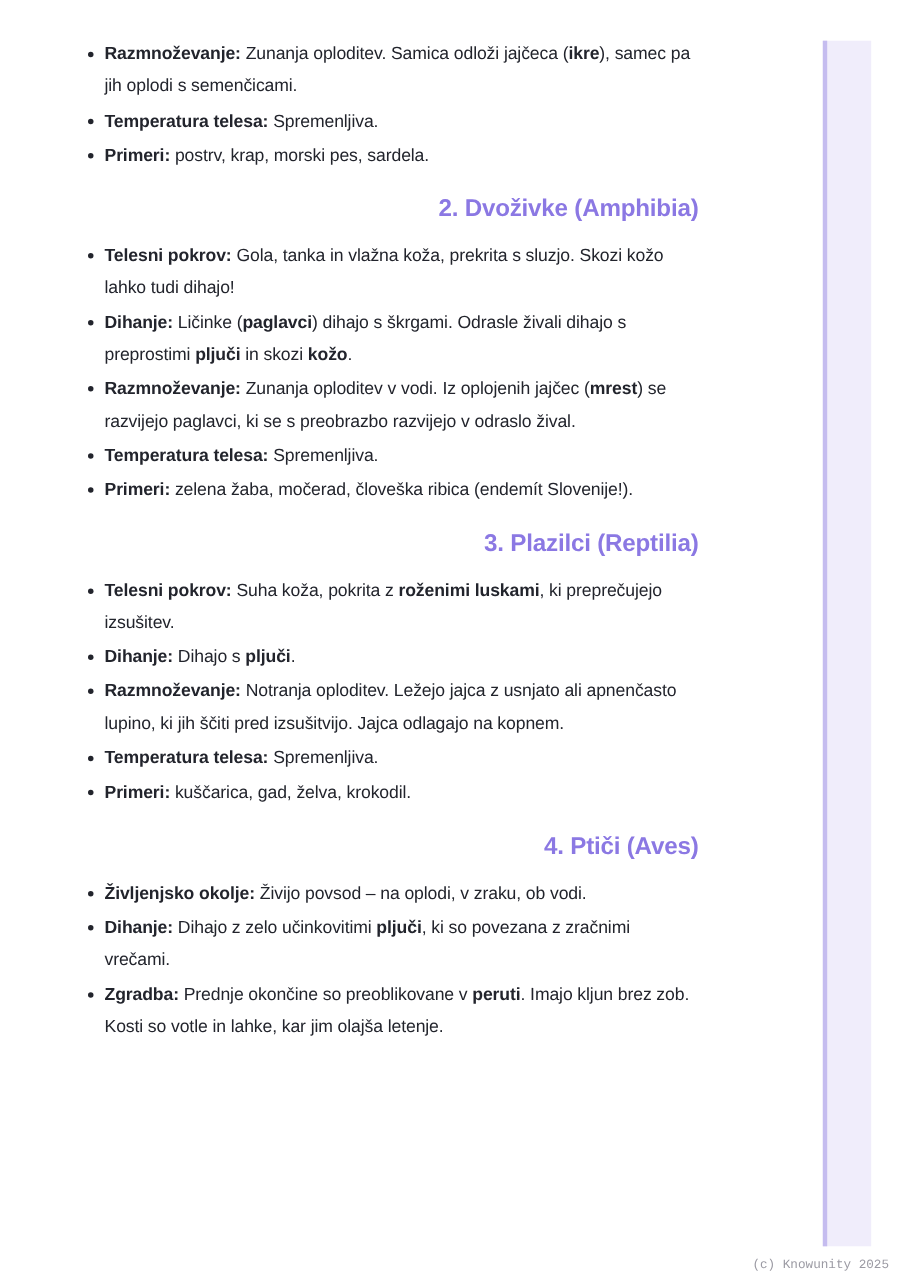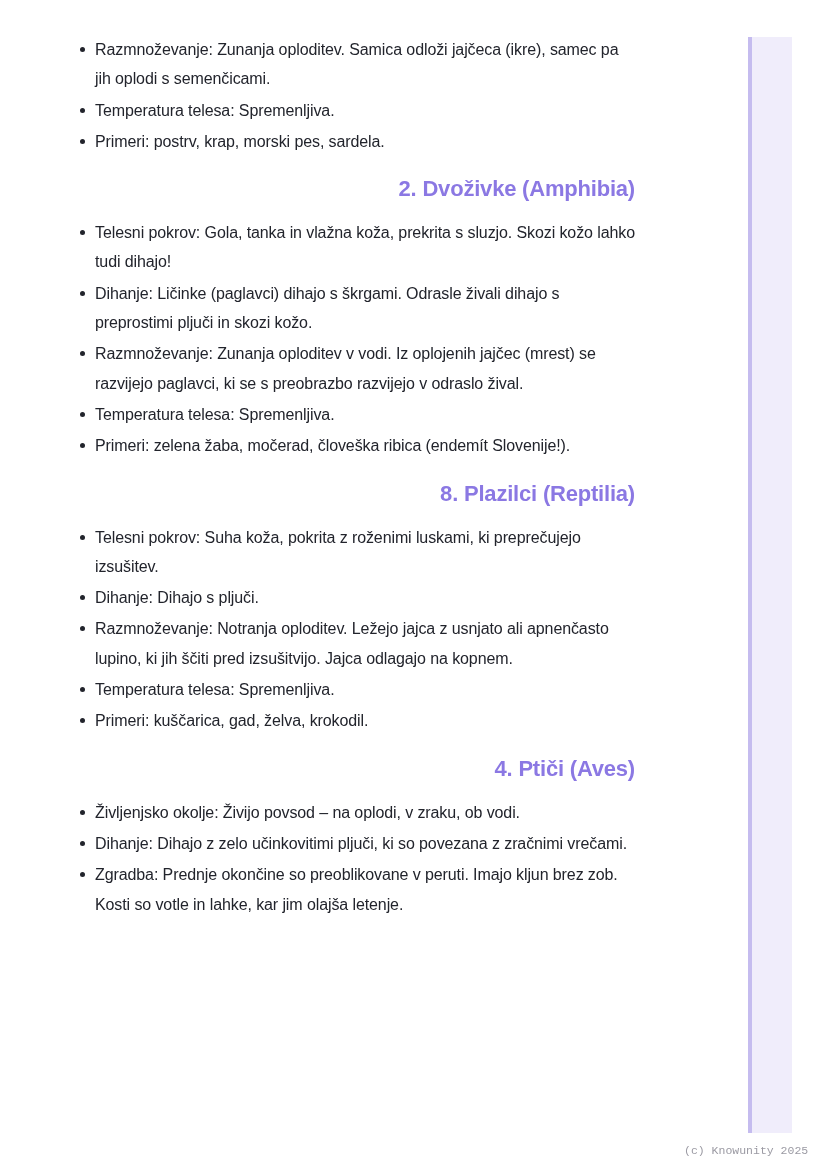--- a/index.html
+++ b/index.html
@@ -49,21 +49,21 @@
     margin-bottom:2px;
   }
   ul.bullet-list li::before{
     content:"";
     position:absolute;
     left:1px;top:12px;
     width:5px;height:5px;
     border-radius:50%;
     background:var(--text);
   }
-  .b{font-weight:400;}
+  .b{font-weight:700;}
   .edge-strip{
     position:absolute;
     left:748px;top:37px;
     width:44px;height:1096px;
     background:var(--strip-fill);
     border-left:4px solid var(--strip-border);
   }
   .footer{
     position:absolute;
     left:684px;top:1143px;
@@ -86,21 +86,21 @@
         <li><span class="b">Primeri:</span><span> postrv, krap, morski pes, sardela.</span></li>
       </ul>
       <h2 class="sec-heading">2. Dvoživke (Amphibia)</h2>
       <ul class="bullet-list">
         <li><span class="b">Telesni pokrov:</span><span> Gola, tanka in vlažna koža, prekrita s sluzjo. Skozi kožo lahko tudi dihajo!</span></li>
         <li><span class="b">Dihanje:</span><span> Ličinke (</span><span class="b">paglavci</span><span>) dihajo s škrgami. Odrasle živali dihajo s preprostimi </span><span class="b">pljuči</span><span> in skozi </span><span class="b">kožo</span><span>.</span></li>
         <li><span class="b">Razmnoževanje:</span><span> Zunanja oploditev v vodi. Iz oplojenih jajčec (</span><span class="b">mrest</span><span>) se razvijejo paglavci, ki se s preobrazbo razvijejo v odraslo žival.</span></li>
         <li><span class="b">Temperatura telesa:</span><span> Spremenljiva.</span></li>
         <li><span class="b">Primeri:</span><span> zelena žaba, močerad, človeška ribica (endemít Slovenije!).</span></li>
       </ul>
-      <h2 class="sec-heading">8. Plazilci (Reptilia)</h2>
+      <h2 class="sec-heading">3. Plazilci (Reptilia)</h2>
       <ul class="bullet-list">
         <li><span class="b">Telesni pokrov:</span><span> Suha koža, pokrita z </span><span class="b">roženimi luskami</span><span>, ki preprečujejo izsušitev.</span></li>
         <li><span class="b">Dihanje:</span><span> Dihajo s </span><span class="b">pljuči</span><span>.</span></li>
         <li><span class="b">Razmnoževanje:</span><span> Notranja oploditev. Ležejo jajca z usnjato ali apnenčasto lupino, ki jih ščiti pred izsušitvijo. Jajca odlagajo na kopnem.</span></li>
         <li><span class="b">Temperatura telesa:</span><span> Spremenljiva.</span></li>
         <li><span class="b">Primeri:</span><span> kuščarica, gad, želva, krokodil.</span></li>
       </ul>
       <h2 class="sec-heading">4. Ptiči (Aves)</h2>
       <ul class="bullet-list">
         <li><span class="b">Življenjsko okolje:</span><span> Živijo povsod – na oplodi, v zraku, ob vodi.</span></li>

